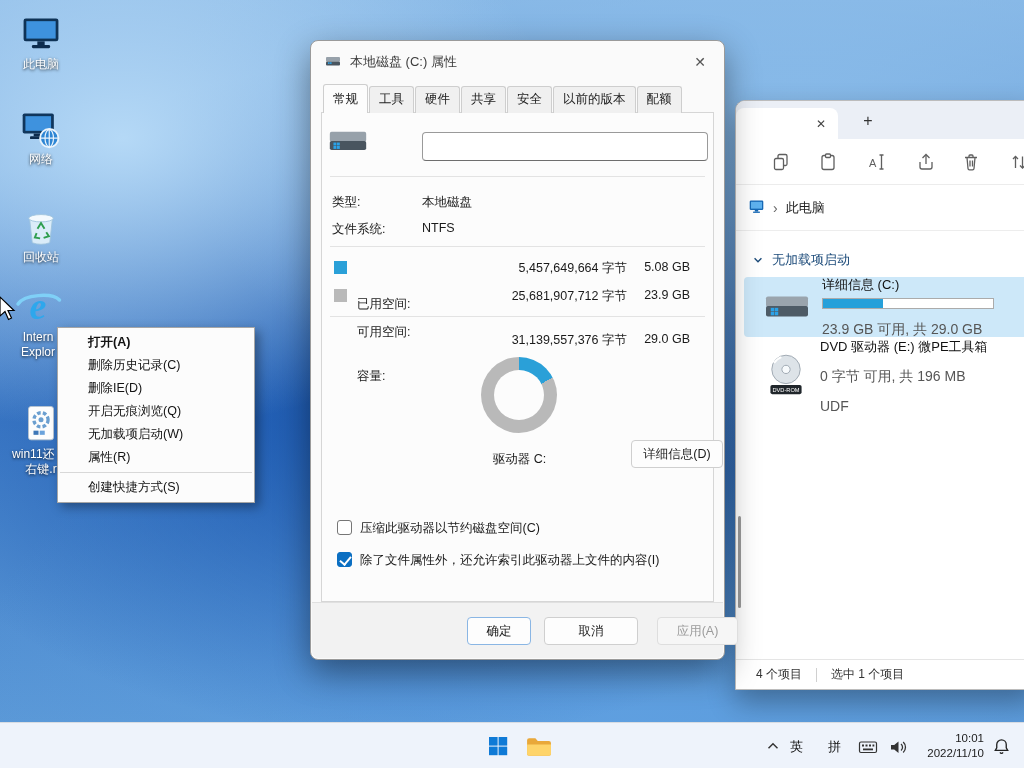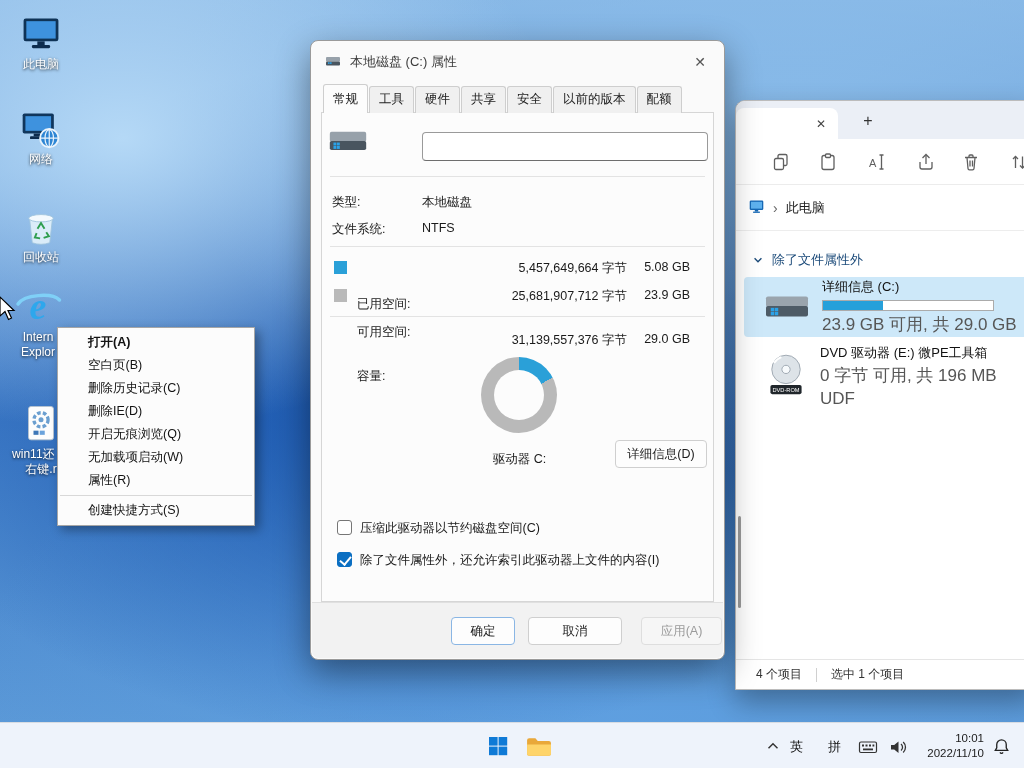--- a/index.html
+++ b/index.html
@@ -54,21 +54,21 @@
   .sq { position:absolute; left:12px; top:1px; width:13px; height:13px; }
   .disk-big { position:absolute; left:6px; top:7px; }
   .vol-input { position:absolute; left:100px; top:19px; width:286px; height:29px; border:1px solid #9a9a9a;
                border-bottom-color:#6e6e6e; border-radius:4px; background:#fff; padding:0 8px;
                font:12.5px "Liberation Sans", sans-serif; }
   .donut { position:absolute; left:159px; top:244px; width:76px; height:76px; border-radius:50%;
            background:#b9b9b9; }
   .donut::after { content:""; position:absolute; inset:13px; background:#fcfcfc; border-radius:50%; }
   .drive-caption { position:absolute; left:100px; top:338px; width:195px; text-align:center; }
   .btn { position:absolute; height:28px; background:#fdfdfd; border:1px solid #cfcfcf; border-radius:4px;
-         display:flex; align-items:center; justify-content:center; font-size:12.5px; color:#1a1a1a; }
+         display:flex; align-items:center; justify-content:center; font-size:12.5px; color:#1a1a1a;margin-left:16px; }
   .btn.primary { border-color:#8ab6e4; }
   .btn.disabled { color:#9b9b9b; background:#f6f6f6; border-color:#dedede; }
   .details-btn { left:293px; top:327px; width:92px; }
   .cb { position:absolute; display:flex; align-items:flex-start; gap:8px; }
   .cb-box { width:15px; height:15px; border:1px solid #767676; border-radius:3px; background:#fff;
             flex:none; position:relative; }
   .cb-box.checked { background:#0b6fc2; border-color:#0b6fc2; }
   .cb-box.checked::after { content:""; position:absolute; left:4px; top:1px; width:5px; height:9px;
             border:solid #fff; border-width:0 2px 2px 0; transform:rotate(40deg); }
   .dlg-footer { position:absolute; left:1px; right:1px; bottom:1px; height:56px; background:#f2f2f2;
@@ -91,21 +91,21 @@
   .ex-addr { height:46px; display:flex; align-items:center; gap:8px; padding-left:12px;
              border-bottom:1px solid #ededed; font-size:13px; color:#222; }
   .ex-crumb-sep { color:#666; font-size:14px; }
   .ex-section { position:absolute; left:16px; top:150px; display:flex; align-items:center; gap:8px;
                 font-size:13px; color:#1b4a79; }
   .drive-item { position:absolute; left:8px; right:0; display:flex; align-items:center; gap:12px;
                 padding-left:20px; border-radius:4px; }
   .drive-c { top:176px; height:60px; background:#cde8f9; }
   .drive-dvd { top:244px; height:62px; }
   .drive-text .t1 { font-size:13px; color:#111; }
-  .drive-text .t2 { font-size:17px; color:#565656; margin-top:2px; }
+  .drive-text .t2 { font-size:14px; color:#565656; margin-top:12px; }
   .drive-bar { width:172px; height:11px; background:#fff; border:1px solid #ababab; margin-top:4px; }
   .drive-bar-fill { height:100%; background:#26a0da; }
   .ex-scroll { position:absolute; left:2px; top:415px; width:3px; height:92px; background:#9a9a9a;
                border-radius:2px; }
   .ex-status { position:absolute; left:0; right:0; bottom:0; height:30px; background:#fff;
                border-top:1px solid #e5e5e5; display:flex; align-items:center; gap:14px;
                padding-left:20px; font-size:12px; color:#333; }
   .ex-status .divider { width:1px; height:14px; background:#d0d0d0; }
 
   
@@ -254,21 +254,21 @@
         </svg>
     </span>
     <span class="ex-crumb-sep">›</span>
     <span>此电脑</span>
   </div>
 
   <div class="ex-section">
     <svg viewBox="0 0 14 14" width="12" height="12">
         <path d="M3 5 L7 9 L11 5" stroke="#1b4a79" stroke-width="1.6" fill="none"></path>
       </svg>
-    <span>除了文件属性外</span>
+    <span>无加载项启动</span>
   </div>
 
   <div class="drive-item drive-c">
     <span>
       <svg viewBox="0 0 48 44" width="46" height="42">
           <rect x="2" y="13" width="44" height="11" rx="2" fill="#9aa4ad"></rect>
           <rect x="2" y="23" width="44" height="11" rx="2" fill="#4e5b66"></rect>
           <g fill="#2ba2e8">
             <rect x="7" y="25" width="3.6" height="3.6"></rect>
             <rect x="11.2" y="25" width="3.6" height="3.6"></rect>
@@ -401,21 +401,20 @@
 
   <div class="dlg-footer">
     <div class="btn primary" style="left:139px;top:14px;width:64px">确定</div>
     <div class="btn" style="left:216px;top:14px;width:94px">取消</div>
     <div class="btn disabled" style="left:329px;top:14px;width:81px">应用(A)</div>
   </div>
 </div>
 
 <div class="ctx-menu">
   <div class="ctx-item default">打开(A)</div>
-  <div class="ctx-item">空白页(B)</div>
   <div class="ctx-item">删除历史记录(C)</div>
   <div class="ctx-item">删除IE(D)</div>
   <div class="ctx-item">开启无痕浏览(Q)</div>
   <div class="ctx-item">无加载项启动(W)</div>
   <div class="ctx-item">属性(R)</div>
   <div class="ctx-sep"></div>
   <div class="ctx-item">创建快捷方式(S)</div>
 </div>
 
 <div class="taskbar">

